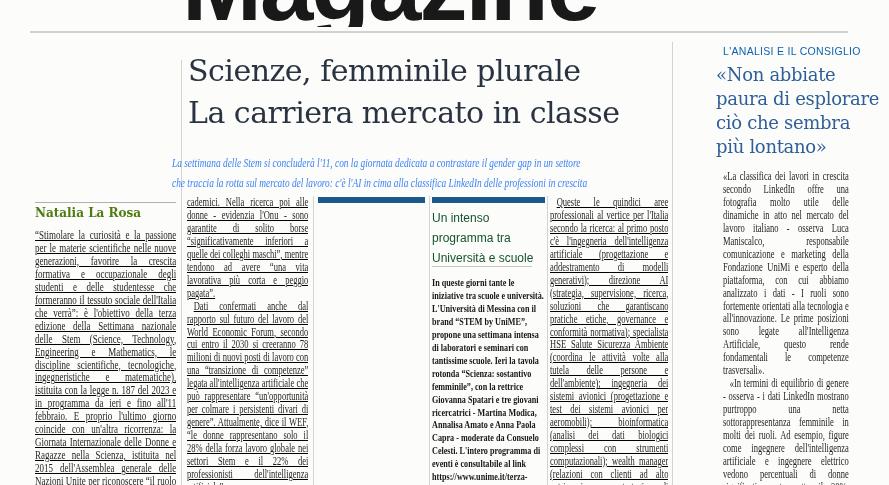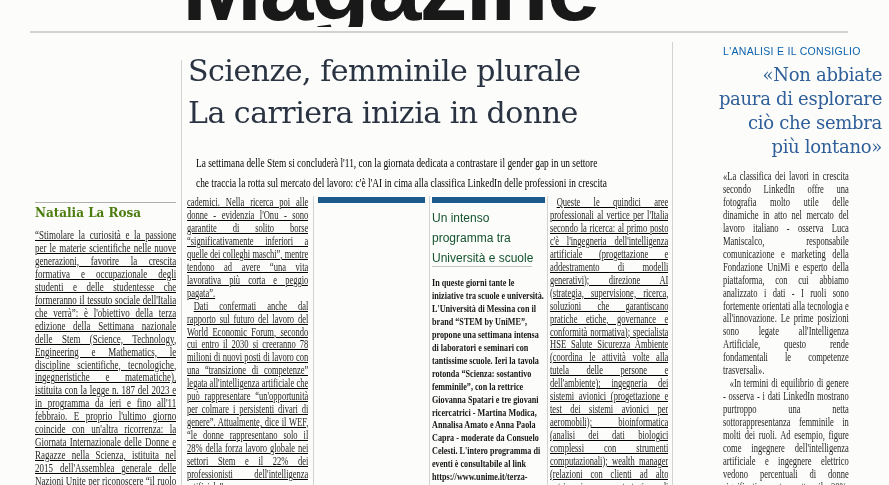--- a/index.html
+++ b/index.html
@@ -8,21 +8,21 @@
   
   .masthead{position:absolute;left:182px;top:0;width:470px;height:27px;overflow:hidden;}
   .masthead span{display:block;font-family:"Liberation Sans",sans-serif;font-weight:bold;
         font-size:96px;line-height:96px;letter-spacing:-2px;color:#191919;margin-top:-61px;}
   .rule-top{position:absolute;left:30px;top:31px;width:818px;height:2px;background:#d2d2d0;}
   .vdiv{position:absolute;width:1px;background:#d3d3d1;}
   
   .headline{position:absolute;left:188px;top:50px;width:480px;margin:0;
         font-family:"DejaVu Serif",serif;font-weight:400;color:#2a3342;}
   .headline span{display:block;font-size:30px;line-height:42px;letter-spacing:-0.5px;}
-  .standfirst{position:absolute;left:196px;top:153px;width:481px;color:#000000;}
+  .standfirst{position:absolute;left:172px;top:153px;width:481px;color:#3b82f6;font-style:italic;}
   .sfline{white-space:nowrap;transform:scaleX(0.72);transform-origin:0 0;
         font-size:13px;line-height:19.5px;}
   
   .col{position:absolute;overflow:hidden;text-decoration:underline;}
   .cbody{transform-origin:0 0;transform:scaleX(0.74);font-size:11.5px;line-height:12.95px;
         text-align:justify;color:#1f1f1f;hyphens:auto;-webkit-hyphens:auto;}
   .cbody p{margin:0;text-indent:9px;}
   .cbody p.noind{text-indent:0;}
   .hrule{position:absolute;height:1px;background:#b0b0ae;}
   .byline{position:absolute;left:35px;top:206px;font-family:"DejaVu Serif",serif;
@@ -34,21 +34,21 @@
         color:#121212;white-space:pre-line;}
   
   .progbox-head{position:absolute;left:432px;top:208px;width:118px;
         font-family:"Liberation Sans",sans-serif;font-size:12px;line-height:20px;color:#14532d;}
   .progbox-body{position:absolute;left:432px;top:276px;width:114px;height:209px;overflow:hidden;}
   .progbox-body .cbody{text-align:left;font-weight:bold;font-size:11px;color:#161616;}
   .progbox-body .cbody p{text-indent:0;}
   
   .sb-label{position:absolute;left:723px;top:45px;font-family:"Liberation Sans",sans-serif;
         font-weight:normal;font-size:10.5px;letter-spacing:0.3px;color:#0d62ad;}
-  .sb-head{position:absolute;left:716px;top:63px;width:166px;text-align:right;
+  .sb-head{position:absolute;left:716px;top:63px;width:166px;text-align:left;
         font-family:"DejaVu Serif",serif;font-size:18px;line-height:24px;color:#2f5f99;
         white-space:pre-line;letter-spacing:-0.3px;}
   .sb-body{position:absolute;left:723px;top:170px;width:126px;height:316px;overflow:hidden;}
 </style>
 </head>
 <body>
 
 <div class="page">
 
   <div class="masthead">
@@ -57,21 +57,21 @@
   <div class="rule-top"></div>
 
   <div class="vdiv" style="left:181px;top:60px;height:425px;"></div>
   <div class="vdiv" style="left:313px;top:196px;height:289px;"></div>
   <div class="vdiv" style="left:429px;top:196px;height:289px;"></div>
   <div class="vdiv" style="left:547px;top:196px;height:289px;"></div>
   <div class="vdiv" style="left:672px;top:42px;height:443px;"></div>
 
   <h1 class="headline">
     <span>Scienze, femminile plurale</span>
-    <span>La carriera inizia in donne</span>
+    <span>La carriera mercato in classe</span>
   </h1>
   <div class="standfirst">
     <div class="sfline">La settimana delle Stem si concluderà l'11, con la giornata dedicata a contrastare il gender gap in un settore</div>
     <div class="sfline">che traccia la rotta sul mercato del lavoro: c'è l'AI in cima alla classifica LinkedIn delle professioni in crescita</div>
   </div>
 
   <div class="hrule" style="left:35px;top:202px;width:141px;"></div>
   <div class="byline">Natalia La Rosa</div>
   <div class="col" style="left:35px;top:229px;width:141px;height:256px;">
     <div class="cbody" style="width:181px;transform:scaleX(0.78);">

